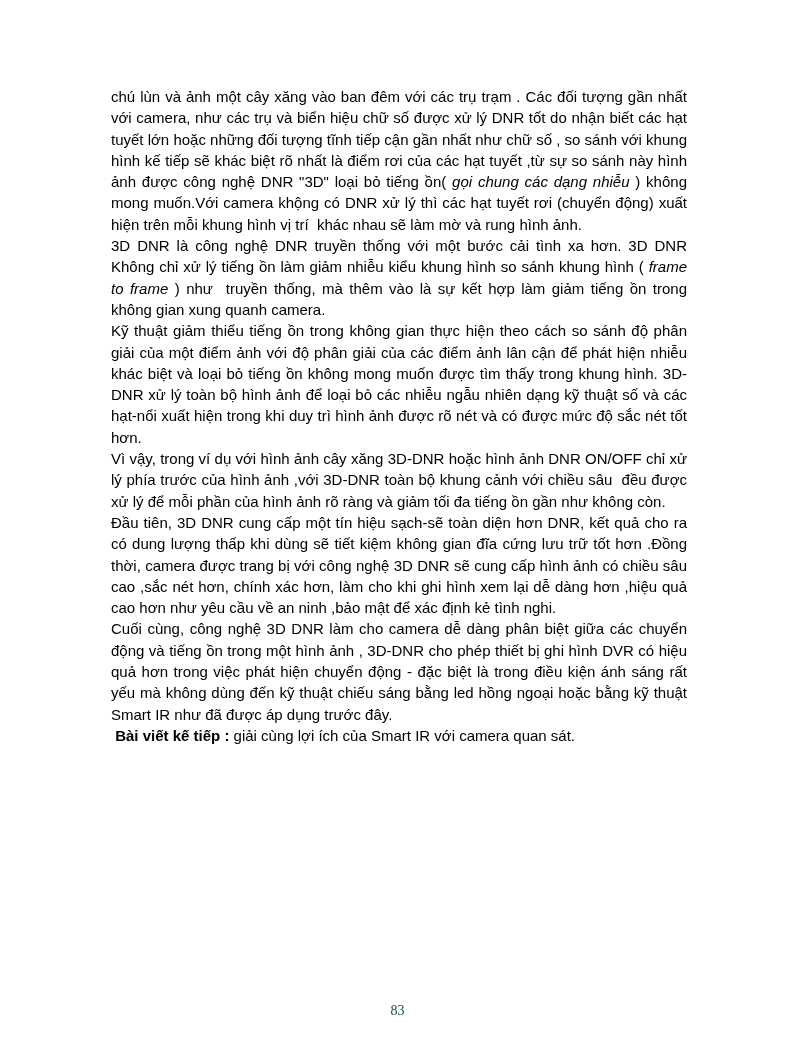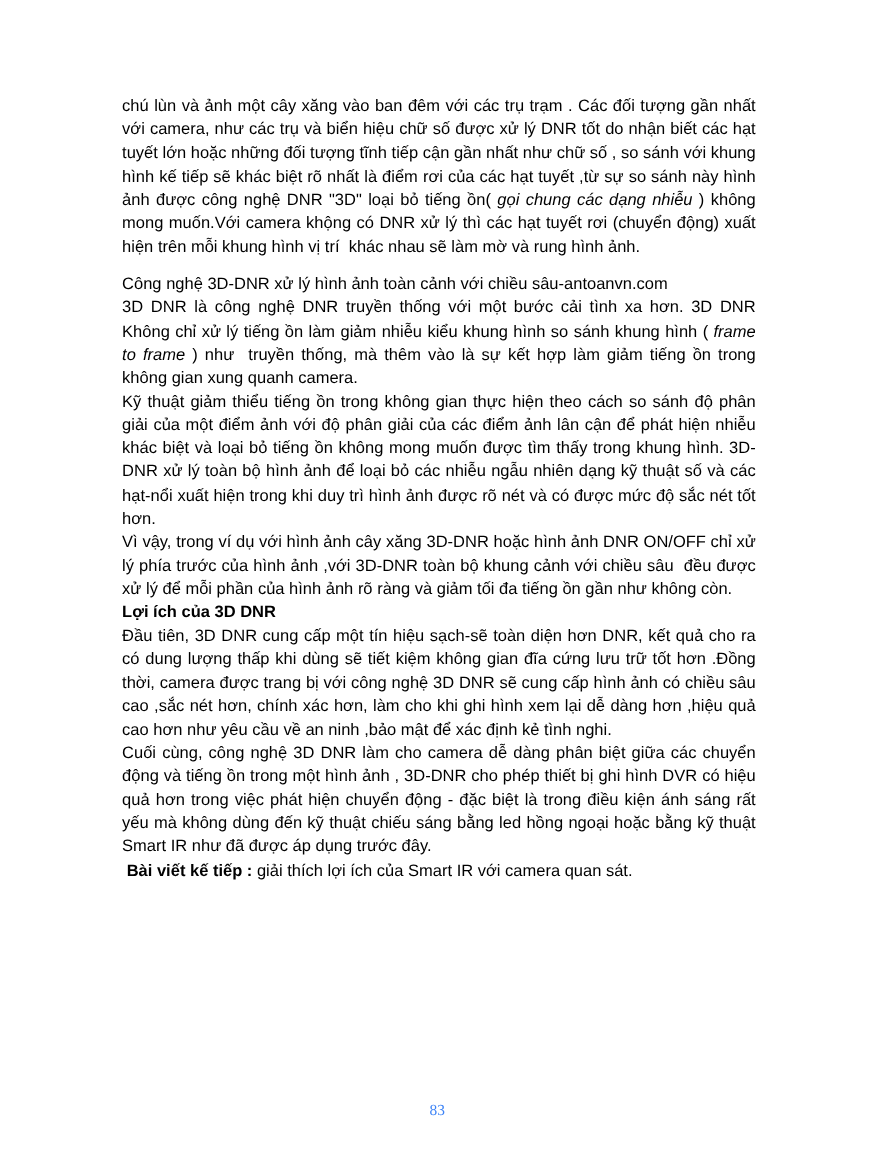--- a/index.html
+++ b/index.html
@@ -37,45 +37,43 @@
   .gap-sm { margin-top: 9px !important; }
   .heading { font-weight: bold; }
   .page-number {
     position: absolute;
     left: 0;
     right: 0;
     top: 1003px;
     text-align: center;
     font-family: "Liberation Serif", serif;
     font-size: 14px;
-    color: #3b82f6;
+    color: #14532d;
   }
 </style>
 </head>
 <body>
 
 <div class="page">
   <div class="content">
 
     <p class="justify"><span>chú lùn và ảnh một cây xăng vào ban đêm với các trụ trạm . Các đối tượng gần nhất với camera, như các trụ và biển hiệu chữ số được xử lý DNR tốt do nhận biết các hạt tuyết lớn hoặc những đối tượng tĩnh tiếp cận gần nhất như chữ số , so sánh với khung hình kế tiếp sẽ khác biệt rõ nhất là điểm rơi của các hạt tuyết ,từ sự so sánh này hình ảnh được công nghệ DNR "3D" loại bỏ tiếng ồn( </span><span class="italic">gọi chung các dạng nhiễu</span><span> ) không mong muốn.Với camera khộng có DNR xử lý thì các hạt tuyết rơi (chuyển động) xuất hiện trên mỗi khung hình vị trí &nbsp;khác nhau sẽ làm mờ và rung hình ảnh.</span></p>
 
-    <p class="gap-lg"><span>Công nghệ 3D-DNR xử lý hình ảnh toàn cảnh với chiều sâu-antoanvn.com</span></p>
 
 
     <p class="justify"><span>3D DNR là công nghệ DNR truyền thống với một bước cải tình xa hơn. 3D DNR Không chỉ xử lý tiếng ồn làm giảm nhiễu kiểu khung hình so sánh khung hình ( </span><span class="italic">frame to frame</span><span> ) như &nbsp;truyền thống, mà thêm vào là sự kết hợp làm giảm tiếng ồn trong không gian xung quanh camera.</span></p>
 
     <p class="justify"><span>Kỹ thuật giảm thiểu tiếng ồn trong không gian thực hiện theo cách so sánh độ phân giải của một điểm ảnh với độ phân giải của các điểm ảnh lân cận để phát hiện nhiễu khác biệt và loại bỏ tiếng ồn không mong muốn được tìm thấy trong khung hình. 3D-DNR xử lý toàn bộ hình ảnh để loại bỏ các nhiễu ngẫu nhiên dạng kỹ thuật số và các hạt-nổi xuất hiện trong khi duy trì hình ảnh được rõ nét và có được mức độ sắc nét tốt hơn.</span></p>
 
     <p class="justify"><span>Vì vậy, trong ví dụ với hình ảnh cây xăng 3D-DNR hoặc hình ảnh DNR ON/OFF chỉ xử lý phía trước của hình ảnh ,với 3D-DNR toàn bộ khung cảnh với chiều sâu &nbsp;đều được xử lý để mỗi phần của hình ảnh rõ ràng và giảm tối đa tiếng ồn gần như không còn.</span></p>
 
-    <p class="heading"><span>Lợi ích của 3D DNR</span></p>
 
 
     <p class="justify"><span>Đầu tiên, 3D DNR cung cấp một tín hiệu sạch-sẽ toàn diện hơn DNR, kết quả cho ra có dung lượng thấp khi dùng sẽ tiết kiệm không gian đĩa cứng lưu trữ tốt hơn .Đồng thời, camera được trang bị với công nghệ 3D DNR sẽ cung cấp hình ảnh có chiều sâu cao ,sắc nét hơn, chính xác hơn, làm cho khi ghi hình xem lại dễ dàng hơn ,hiệu quả cao hơn như yêu cầu về an ninh ,bảo mật để xác định kẻ tình nghi.</span></p>
 
     <p class="justify"><span>Cuối cùng, công nghệ 3D DNR làm cho camera dễ dàng phân biệt giữa các chuyển động và tiếng ồn trong một hình ảnh , 3D-DNR cho phép thiết bị ghi hình DVR có hiệu quả hơn trong việc phát hiện chuyển động - đặc biệt là trong điều kiện ánh sáng rất yếu mà không dùng đến kỹ thuật chiếu sáng bằng led hồng ngoại hoặc bằng kỹ thuật Smart IR như đã được áp dụng trước đây.</span></p>
 
-    <p><span class="bold">&nbsp;Bài viết kế tiếp : </span><span>giải thích lợi ích của Smart IR với camera quan sát.</span></p>
+    <p><span class="bold">&nbsp;Bài viết kế tiếp : </span><span>giải cùng lợi ích của Smart IR với camera quan sát.</span></p>
 
   </div>
 
   <div class="page-number">83</div>
 </div>
 
 </body></html>

